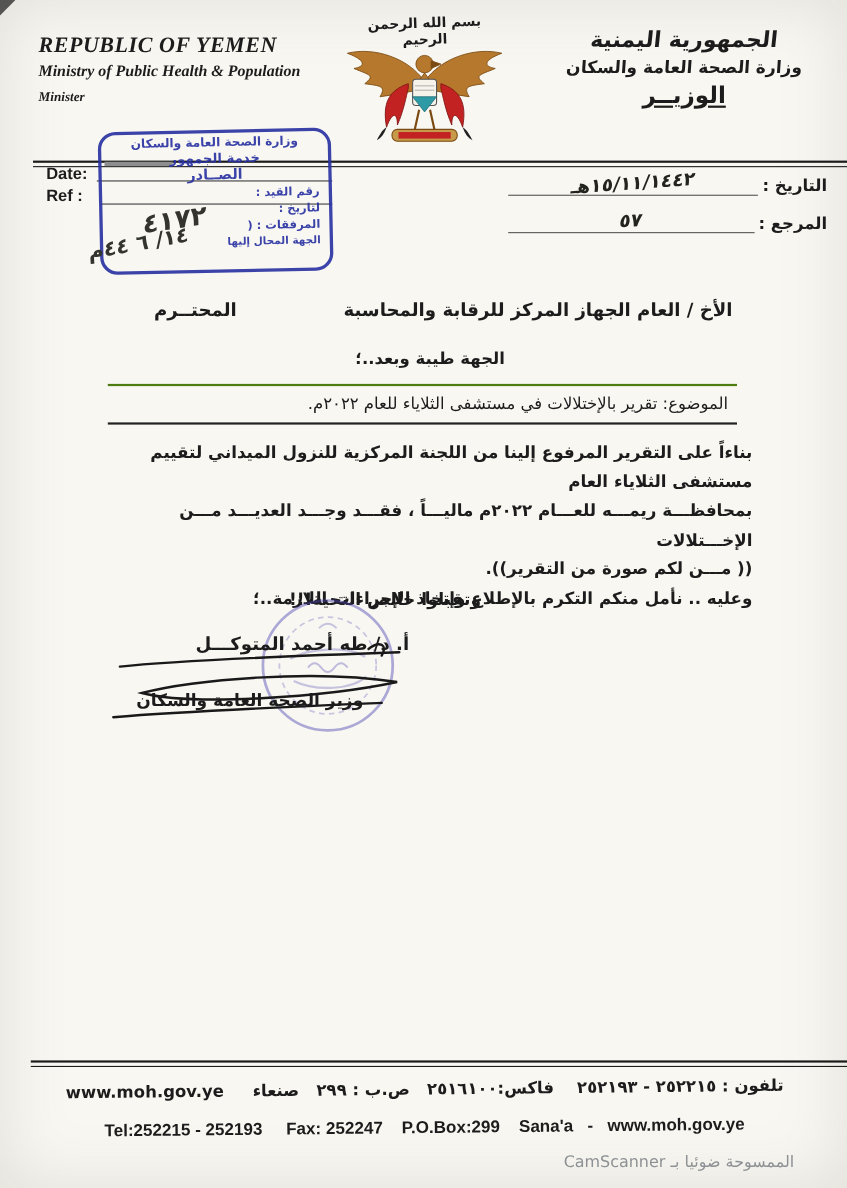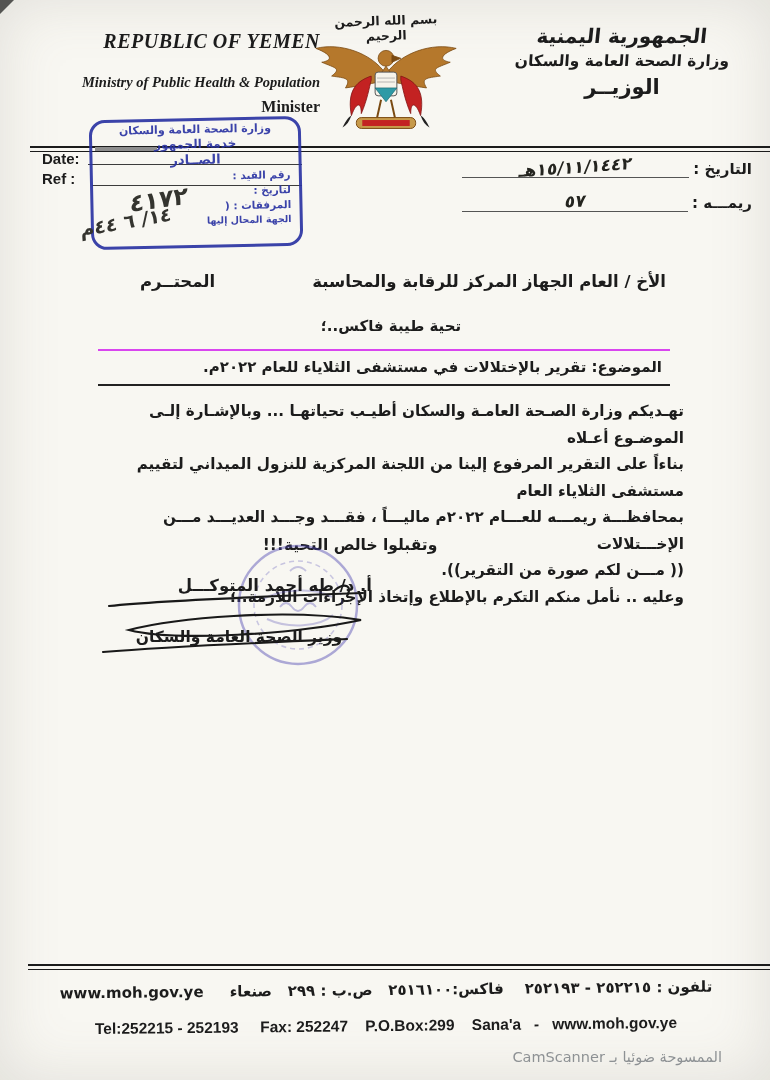--- a/index.html
+++ b/index.html
@@ -9,30 +9,30 @@
     box-shadow:inset 0 0 60px rgba(120,115,105,.18);
     overflow:hidden;
     font-family:"DejaVu Sans","Liberation Sans",sans-serif;
     color:var(--ink,#1c1c1c);
   }
   .abs{position:absolute;}
   .rtl{direction:rtl;unicode-bidi:embed;}
   
   .corner-mark{top:0;left:0;width:0;height:0;border-top:14px solid #3a3a38;border-right:14px solid transparent;opacity:.85;}
   
-  .hdr-en{left:35px;top:30px;width:285px;text-align:right;font-family:"Liberation Serif","DejaVu Serif",serif;}
+  .hdr-en{left:35px;top:30px;width:285px;text-align:left;font-family:"Liberation Serif","DejaVu Serif",serif;}
   .hdr-en .l1{font-size:20px;font-weight:bold;font-style:italic;letter-spacing:.5px;}
-  .hdr-en .l2{font-size:14.5px;font-weight:bold;font-style:italic;margin-top:21px;}
-  .hdr-en .l3{font-size:16px;font-weight:bold;margin-top:7px;}
+  .hdr-en .l2{font-size:14.5px;font-weight:bold;font-style:italic;margin-top:4px;}
+  .hdr-en .l3{font-size:12px;font-weight:bold;margin-top:7px;font-style:italic;}
   .bismillah{left:318px;top:13px;width:136px;text-align:center;font-size:12.5px;font-weight:bold;transform:rotate(-2deg);}
   .emblem{left:302px;top:32px;width:168px;height:100px;}
   .hdr-ar{right:14px;top:24px;width:268px;text-align:center;}
   .hdr-ar .l1{font-size:20px;font-weight:bold;transform:skewX(-6deg);}
   .hdr-ar .l2{font-size:15.5px;font-weight:bold;margin-top:4px;transform:skewX(-4deg);}
-  .hdr-ar .l3{font-size:21px;font-weight:bold;margin-top:5px;letter-spacing:1px;}
+  .hdr-ar .l3{font-size:21px;font-weight:bold;margin-top:5px;letter-spacing:1px;text-decoration:underline;}
   
   .rule{left:30px;right:0;height:3px;border-top:2.5px solid #1b1b1b;border-bottom:1.4px solid #1b1b1b;}
   .rule-top{top:146px;}
   .rule-top-gray{top:147px;left:95px;width:62px;height:4px;background:#8d8d8d;}
   .rule-bottom{top:964px;left:28px;}
   
   .meta-left-label{left:42px;font-size:15px;font-weight:bold;font-family:"Liberation Sans",sans-serif;}
   .date-label{top:150px;}
   .ref-label{top:170px;}
   .meta-line{border-bottom:1.6px solid #3c3c3c;height:0;}
@@ -59,26 +59,26 @@
   
   .meta-right{right:18px;top:150px;width:290px;direction:rtl;font-size:15px;font-weight:bold;}
   .mr-row{display:flex;align-items:flex-end;margin-bottom:6px;}
   .mr-label{white-space:nowrap;margin-top:10px;}
   .mr-value{flex:1;border-bottom:1.4px solid #555;margin-right:4px;text-align:center;min-height:18px;}
   .hw-date{display:inline-block;font-size:17px;transform:rotate(-4deg) skewX(-10deg);letter-spacing:1px;}
   .hw-ref{display:inline-block;font-size:17px;transform:rotate(-3deg) skewX(-12deg);letter-spacing:2px;}
   
   .addressee-row{top:272px;left:140px;right:104px;display:flex;justify-content:space-between;direction:rtl;font-size:16.5px;font-weight:bold;}
   .greeting{top:317px;left:316px;width:150px;text-align:center;font-size:15px;font-weight:bold;direction:rtl;}
-  .subject-box{top:349px;left:98px;width:572px;border-top:2px solid #d946ef;border-bottom:2.6px solid #222;padding:7px 8px 8px 4px;box-sizing:border-box;direction:rtl;text-align:right;font-size:15px;font-weight:bold;}
+  .subject-box{top:349px;left:98px;width:572px;border-top:2px solid #4d7c0f;border-bottom:2.6px solid #222;padding:7px 8px 8px 4px;box-sizing:border-box;direction:rtl;text-align:right;font-size:15px;font-weight:normal;}
   .body-text{top:398px;left:88px;width:596px;direction:rtl;text-align:right;font-size:15.2px;font-weight:600;line-height:26.5px;}
   .closing{top:536px;left:243px;width:214px;text-align:center;font-size:15.5px;font-weight:bold;direction:rtl;}
   .sig-name{top:576px;left:110px;width:262px;font-size:16.5px;font-weight:bold;direction:rtl;z-index:3;}
   .sig-squiggle{left:95px;top:560px;width:300px;height:110px;z-index:2;}
-  .sig-title{top:628px;left:108px;width:262px;text-align:center;font-size:15.5px;font-weight:bold;direction:rtl;z-index:3;}
+  .sig-title{top:628px;left:96px;width:262px;text-align:center;font-size:15.5px;font-weight:bold;direction:rtl;z-index:3;}
   .sig-seal{left:234px;top:541px;width:128px;height:128px;opacity:.72;z-index:1;}
   
   .footer-ar{top:981px;left:35px;width:702px;direction:rtl;text-align:center;font-size:15px;font-weight:bold;white-space:pre;transform:rotate(-.6deg);}
   .footer-en{top:1017px;left:52px;width:668px;text-align:center;font-size:15.5px;font-weight:bold;font-family:"Liberation Sans",sans-serif;white-space:pre;transform:rotate(-.6deg);}
   .watermark{top:1049px;right:48px;direction:rtl;font-size:14.5px;color:var(--watermark-gray,#8d9194);}
 </style>
 </head>
 <body>
 
 <div class="page">
@@ -143,36 +143,35 @@
     <div class="abs hw hw-entry">٤١٧٢</div>
     <div class="abs hw hw-stampdate rtl">١٤/ ٦ ٤٤م</div>
   </div>
 
   <div class="abs meta-right">
     <div class="mr-row">
       <span class="mr-label">التاريخ :</span>
       <span class="mr-value"><span class="hw hw-date rtl">١٥/١١/١٤٤٢هـ</span></span>
     </div>
     <div class="mr-row">
-      <span class="mr-label">ريمـــه :</span>
+      <span class="mr-label">المرجع :</span>
       <span class="mr-value"><span class="hw hw-ref">٥٧</span></span>
     </div>
   </div>
 
   <div class="abs addressee-row">
     <span>الأخ / العام الجهاز المركز للرقابة والمحاسبة</span>
     <span>المحتــرم</span>
   </div>
 
-  <div class="abs greeting">تحية طيبة فاكس..؛</div>
+  <div class="abs greeting">الجهة طيبة وبعد..؛</div>
 
   <div class="abs subject-box">الموضوع: تقرير بالإختلالات في مستشفى الثلاياء  للعام ٢٠٢٢م.</div>
 
   <div class="abs body-text">
-    <div>تهـديكم وزارة الصـحة العامـة والسكان أطيـب تحياتهـا ... وبالإشـارة إلـى الموضـوع أعـلاه</div>
     <div>بناءاً على التقرير المرفوع إلينا من اللجنة المركزية للنزول الميداني لتقييم مستشفى الثلاياء العام</div>
     <div>بمحافظـــة ريمـــه للعـــام ٢٠٢٢م ماليـــاً ، فقـــد وجـــد العديـــد مـــن الإخـــتلالات</div>
     <div>(( مـــن لكم صورة من التقرير)).</div>
     <div>وعليه .. نأمل منكم  التكرم بالإطلاع وإتخاذ الإجراءات اللازمة..؛</div>
   </div>
 
   <div class="abs closing">وتقبلوا خالص التحية!!!</div>
 
   <div class="abs sig-seal">
     <svg width="128" height="128" viewBox="0 0 128 128" xmlns="http://www.w3.org/2000/svg" fill="none">

